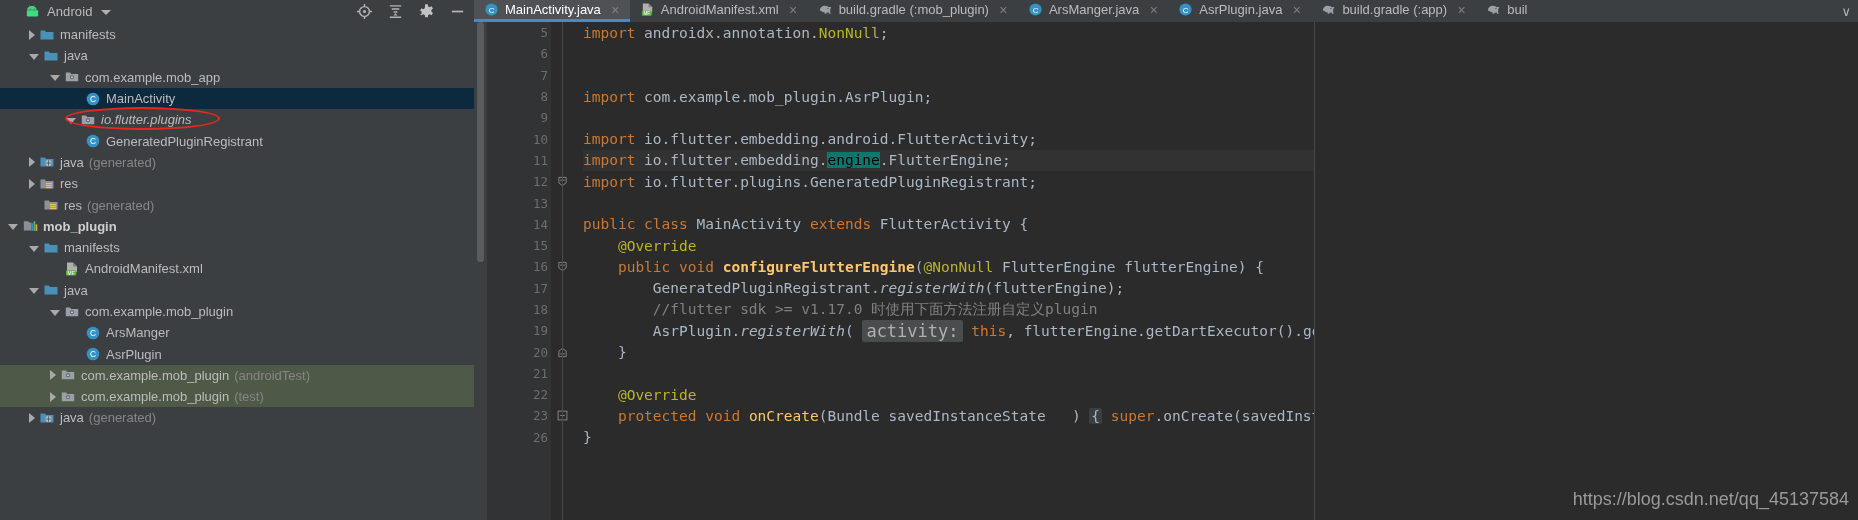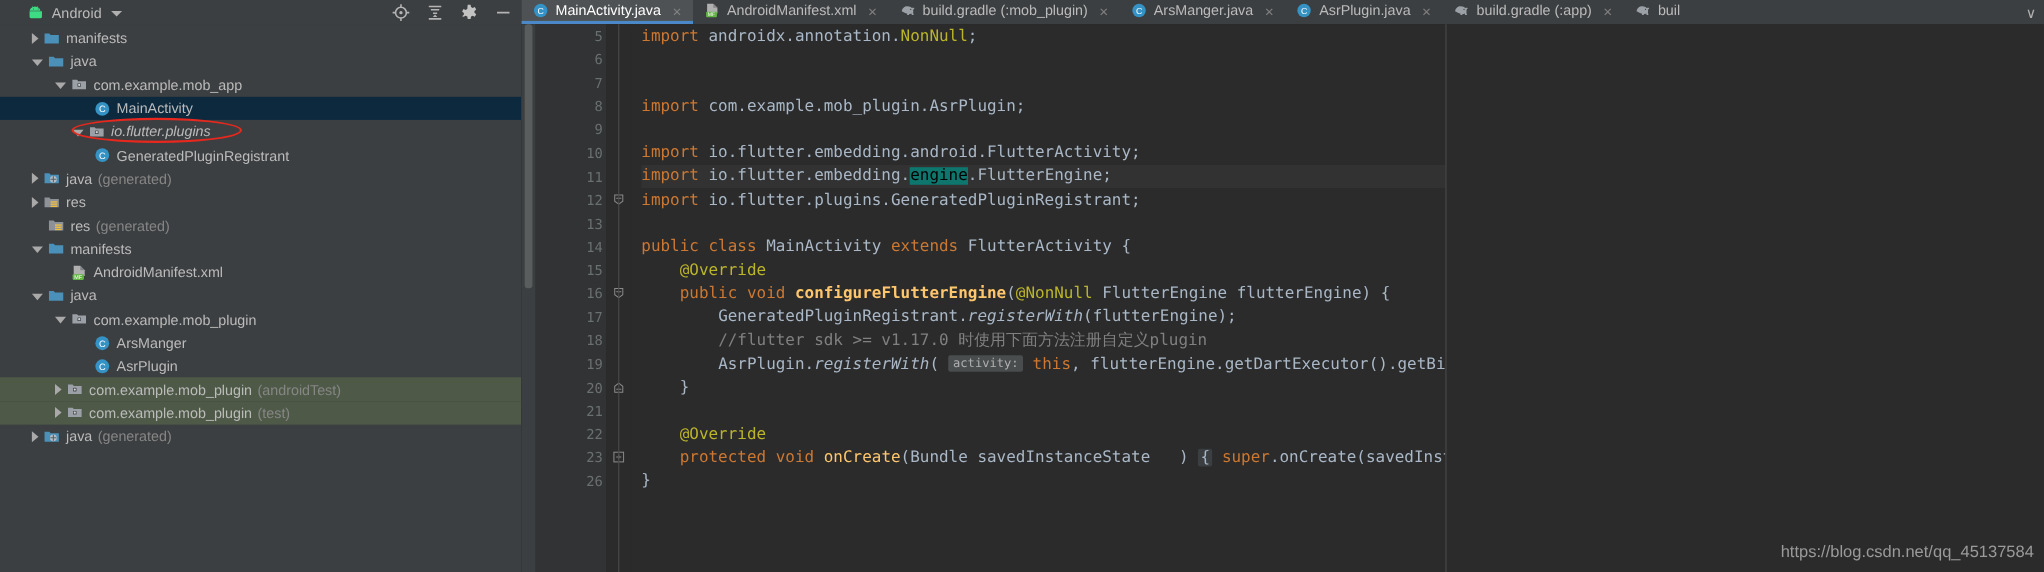--- a/index.html
+++ b/index.html
@@ -114,28 +114,28 @@
   
   .kw { color: #cc7832; }
   .ann { color: #bbb529; }
   .txt { color: #a9b7c6; }
   .cmt { color: #808080; }
   .mth { color: #ffc66d; }
   .mth-i { color: #a9b7c6; font-style: italic; }
   .sc { color: #a9b7c6; }
   .hlword { background: #0f766e; }
   .hint {
-    background: #494d4e; color: #b0b0b0; font-size: 11px; border-radius: 2px;
+    background: #494d4e; color: #b0b0b0; font-size: 17px; border-radius: 2px;
     padding: 1px 4px; font-family: "DejaVu Sans Mono", monospace;
   }
   .foldbox { background: #3b3f41; color: #a9b7c6; border-radius: 2px; padding: 0 2px; }
 
   .right-pane { flex: 1 1 auto; background: #2b2b2b; border-left: 1px solid #4a4a4a; position: relative; }
   .watermark {
-    position: absolute; right: 9px; bottom: 10px; color: #9a9a9a; font-size: 15px;
+    position: absolute; right: 9px; bottom: 10px; color: #9a9a9a; font-size: 18px;
     font-family: "Liberation Sans", sans-serif;
   }
 </style>
 </head>
 <body>
 
 <div class="app">
 
   <div class="topbar">
 
@@ -312,20 +312,30 @@
         <div class="row" style="padding-left: 29px;">
           <span class="arrow none"></span>
           <svg viewBox="0 0 16 16" class="ricon">
             <path d="M1.5 3.5h4.3l1.2 1.4h7.5v7.6h-13z" fill="#8d9299"></path>
             <rect x="7" y="7" width="6" height="1.2" fill="#f0c040"></rect>
             <rect x="7" y="9" width="6" height="1.2" fill="#f0c040"></rect>
             <rect x="7" y="11" width="6" height="1.2" fill="#f0c040"></rect>
           </svg>
           <span class="rlabel">res</span>
           <span class="rsuffix">(generated)</span>
+        </div>
+        <div class="row" style="padding-left: 8px;">
+          <span class="arrow down"></span>
+          <svg viewBox="0 0 16 16" class="ricon">
+            <path d="M1.8 3.3h4.4l1.1 1.3h2.2v8H1.8z" fill="#8a9096"></path>
+            <rect x="9.6" y="5.2" width="1.7" height="7.7" fill="#3592c4"></rect>
+            <rect x="11.6" y="3.2" width="1.7" height="9.7" fill="#62b543"></rect>
+            <rect x="13.6" y="6.4" width="1.7" height="6.5" fill="#e8a33d"></rect>
+          </svg>
+          <span class="rlabel bold">mob_plugin</span>
         </div>
         <div class="row" style="padding-left: 29px;">
           <span class="arrow down"></span>
           <svg viewBox="0 0 16 16" class="ricon">
             <path d="M1.5 3.5h4.3l1.2 1.4h7.5v7.6h-13z" fill="#4a90b8"></path>
           </svg>
           <span class="rlabel">manifests</span>
         </div>
         <div class="row" style="padding-left: 50px;">
           <span class="arrow none"></span>

